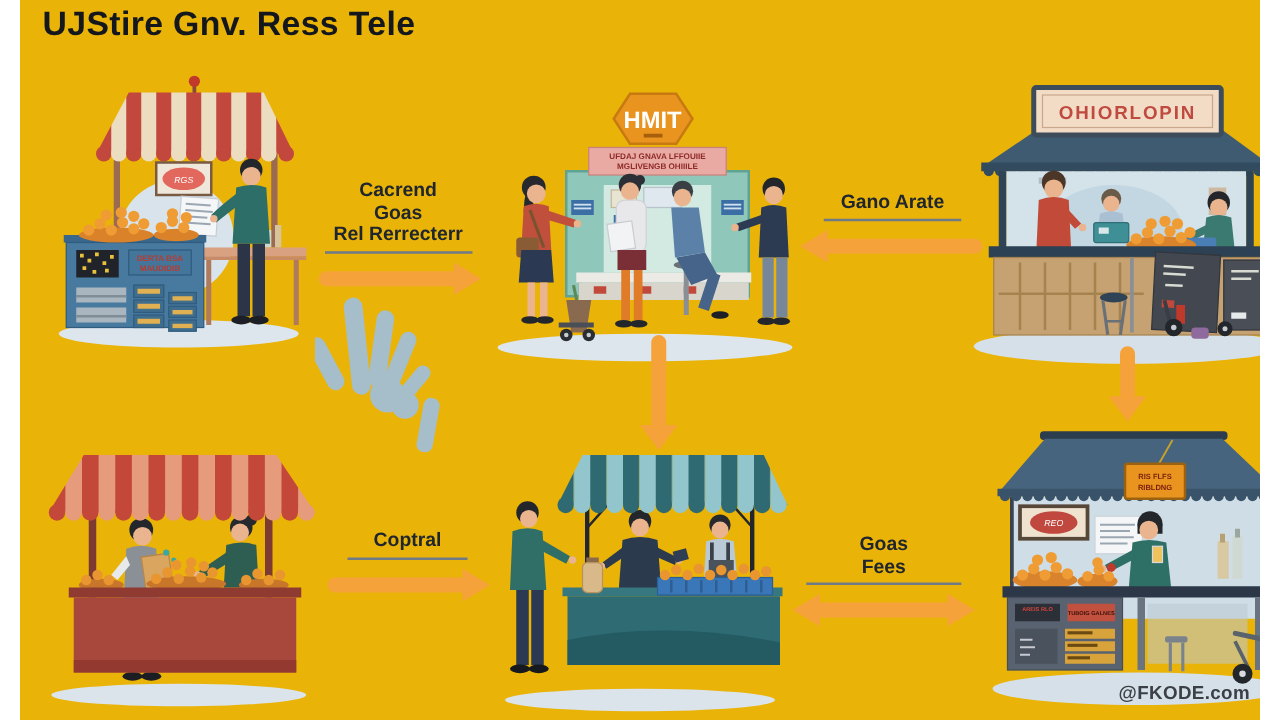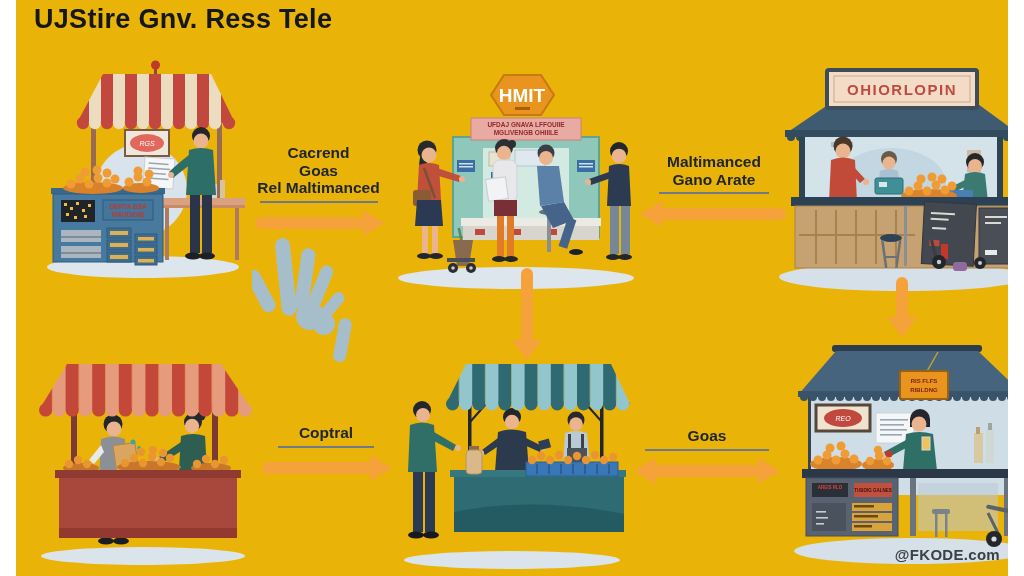--- a/index.html
+++ b/index.html
@@ -723,49 +723,49 @@
         <circle cx="58" cy="82" r="14"></circle>
         <circle cx="72" cy="90" r="11"></circle>
         <rect x="84" y="84" width="13" height="44" rx="6" transform="rotate(10 90 106)"></rect>
       </g>
     </svg>
   </div>
 
   <div class="flow" style="left:230px;top:144px;width:145px">
     <div>Cacrend</div>
     <div>Goas</div>
-    <div>Rel Maltimanced</div>
+    <div>Rel Rerrecterr</div>
     <div class="rule" style="width:118px"></div>
     <div class="arrow-h dir-r" style="width:132px">
       <div class="shaft"></div>
         <div class="head r"></div>
     </div>
   </div>
 
   <div class="flow" style="left:616px;top:153px;width:164px">
-    <div>Maltimanced</div>
     <div>Gano Arate</div>
     <div class="rule" style="width:110px"></div>
     <div class="arrow-h dir-l" style="width:148px">
       <div class="shaft"></div>
         <div class="head l"></div>
     </div>
   </div>
 
   <div class="flow" style="left:242px;top:424px;width:136px">
     <div>Coptral</div>
     <div class="rule" style="width:96px"></div>
     <div class="arrow-h dir-r" style="width:132px">
       <div class="shaft"></div>
         <div class="head r"></div>
     </div>
   </div>
 
   <div class="flow" style="left:616px;top:427px;width:150px">
     <div>Goas</div>
+    <div>Fees</div>
     <div class="rule" style="width:124px"></div>
     <div class="arrow-h dir-b" style="width:146px">
       <div class="shaft"></div>
         <div class="head l"></div>
         <div class="head r"></div>
     </div>
   </div>
 
   <div class="arrow-v" style="left:496px;top:268px;height:92px">
     <div class="shaft"></div>

